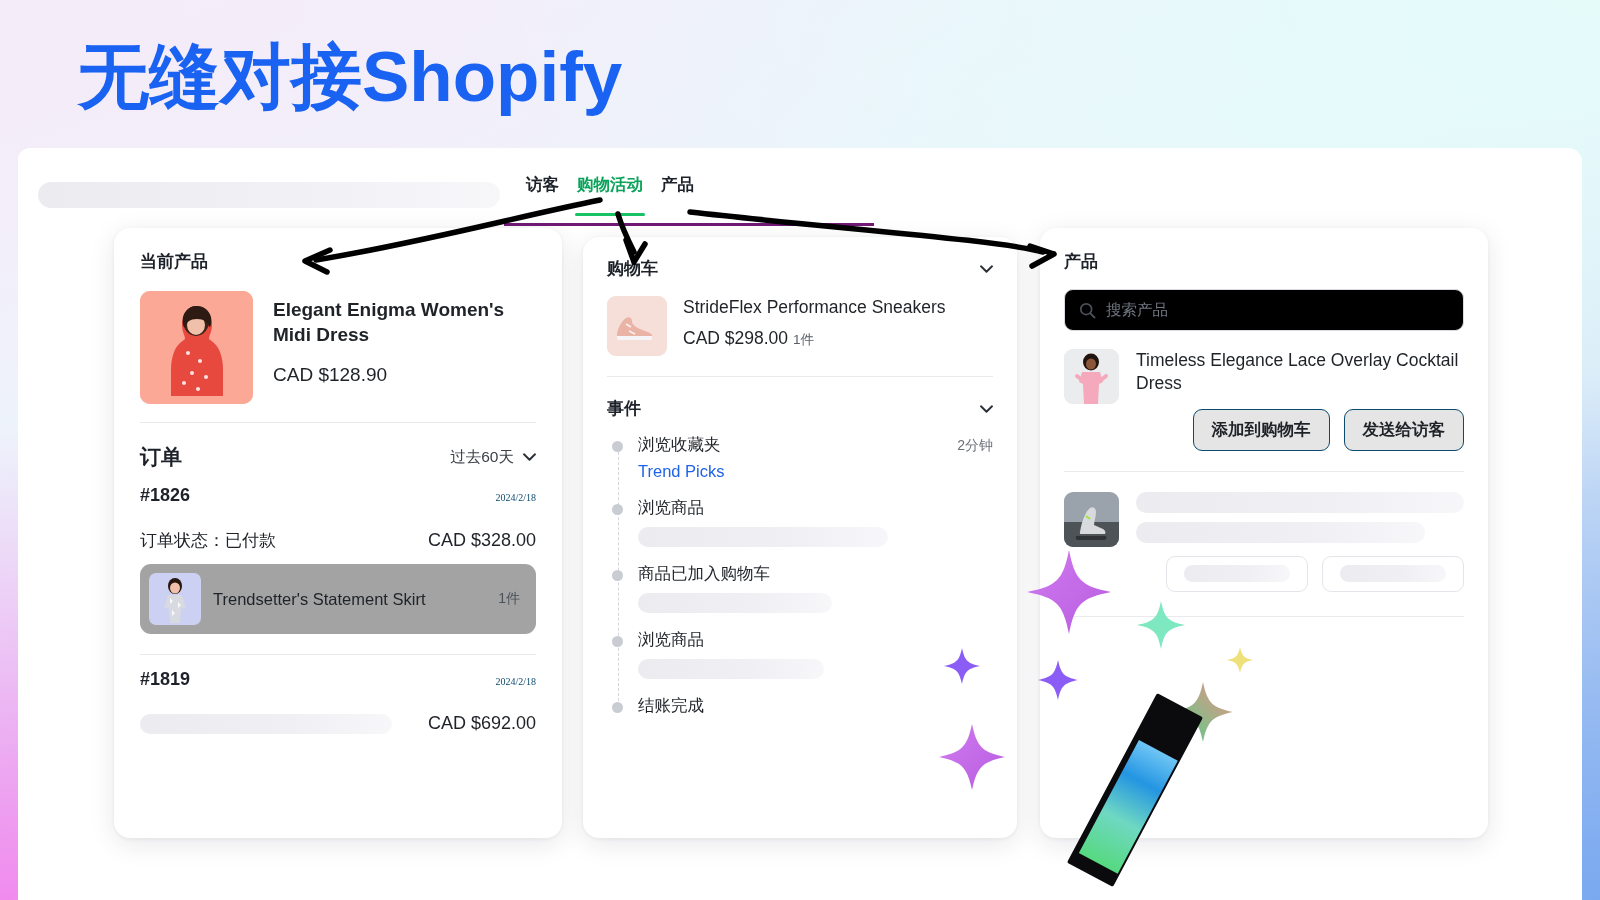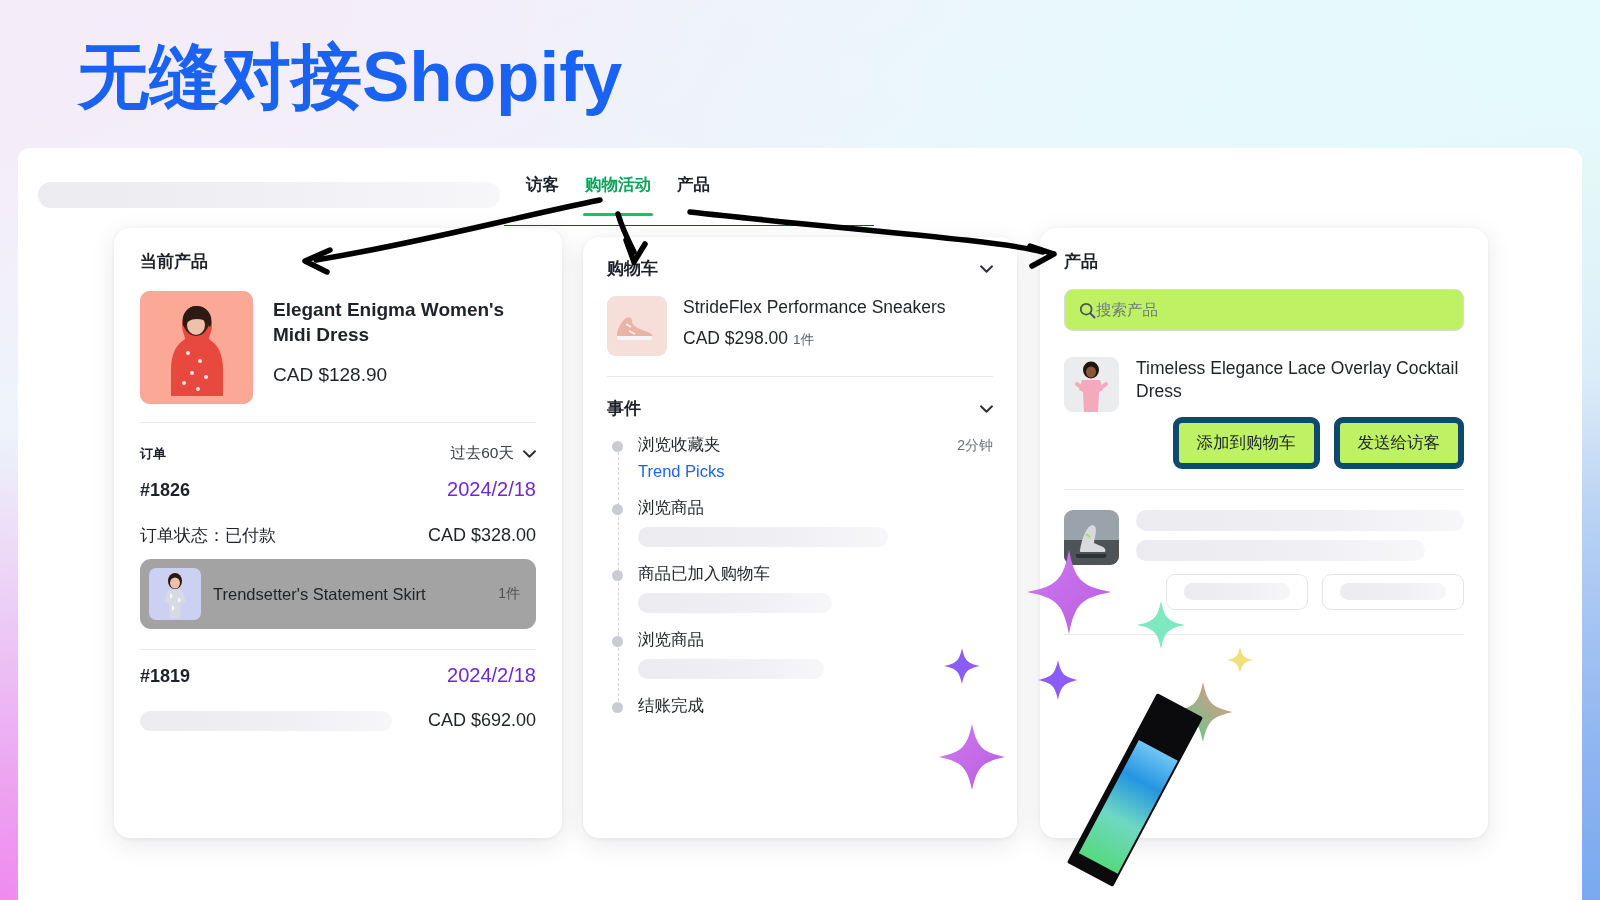--- a/index.html
+++ b/index.html
@@ -48,24 +48,24 @@
   }
   #chrome-divider {
     position: absolute; left: 504px; top: 148px; width: 1px; height: 78px;
     background: #eceef1;
   }
 
   
   #tabs {
     position: absolute; left: 504px; top: 148px;
     width: 370px; height: 78px;
-    display: flex; align-items: flex-start; gap: 26px;
+    display: flex; align-items: flex-start; gap: 18px;
     padding: 26px 0 0 22px;
     background: #ffffff;
-    border-bottom: 1px solid #701a75;
+    border-bottom: 3px solid #701a75;
   }
   .tab {
     font-size: 16.5px; font-weight: 700; color: #1d2129;
     padding-bottom: 20px; position: relative; cursor: pointer;
     white-space: nowrap;
   }
   .tab.active { color: #0aa35a; }
   .tab.active::after {
     content:""; position:absolute; left:-2px; right:-2px; bottom:0;
     height:3px; background:#16c264; border-radius:2px;
@@ -96,33 +96,33 @@
   #cur-thumb { width: 113px; height: 113px; background: #fca897; }
   .prod-name { font-size: 19px; color: #1f2328; line-height: 1.33; font-weight: 700; }
   .prod-price { font-size: 19px; color: #1f2328; margin-top: 16px; }
 
   .hr { height: 1px; background: #e9eaee; margin: 0 26px; }
 
   #orders-head {
     display: flex; align-items: center; justify-content: space-between;
     padding: 20px 26px 0 26px;
   }
-  #orders-head .card-title { font-size: 13px; }
+  #orders-head .card-title { font-size: 21px; }
   .select-like {
     display: flex; align-items: center; gap: 9px;
     font-size: 15.5px; color: #3c4149; cursor: pointer;
   }
   .chev {
     width: 13px; height: 8px; flex: none;
   }
 
   .order { padding: 14px 26px 0 26px; }
   .order-row1 { display:flex; justify-content:space-between; align-items:baseline; }
   .order-id { font-size: 18px; font-weight: 700; color:#1d2129; }
-  .order-date { font-size: 20px; color:#6d28d9; }
+  .order-date { font-size: 10px; color:#0c4a6e;font-family:Liberation Serif, serif; }
   .order-row2 { display:flex; justify-content:space-between; align-items:center; margin-top: 23px; }
   .order-status { font-size: 17px; color:#1f2328; }
   .order-total { font-size: 18px; color:#1f2328; font-weight: 400; }
   .skel {
     border-radius: 11px;
     background: linear-gradient(90deg,#ebebf0 0%,#f0f0f4 60%,#f7f7fa 100%);
   }
   .order-items {
     margin-top: 12px; background:#a3a3a3; border-radius: 11px;
     display:flex; align-items:center; gap: 12px;
@@ -155,34 +155,34 @@
     background:#c9ccd3;
   }
   .ev-dot.cur { background:#0caa4f; box-shadow: 0 0 0 3px #dff5e6; }
   .ev-top { display:flex; align-items:baseline; justify-content:space-between; }
   .ev-title { font-size: 16.5px; color:#1f2328; }
   .ev-time { font-size: 14px; color:#6a707a; white-space:nowrap; }
   .ev-link { font-size: 16.5px; color:#1f63e8; margin-top: 6px; display:block; cursor:pointer; }
 
   
   #search-box {
-    margin: 16px 24px 8px 24px; height: 42px;
+    margin: 16px 24px 0 24px; height: 42px;
     border: 1px solid #d9dbe0; border-radius: 9px;
-    display:flex; align-items:center; padding: 0 14px;
-    background:#bef264; cursor:text;
+    display:flex; align-items:center; gap:10px; padding: 0 14px;
+    background:#000000; cursor:text;
   }
   #search-ph { font-size: 15.5px; color:#717783; }
   #prod-row { display:flex; gap:17px; padding: 18px 24px 0 24px; align-items:flex-start; }
   #prod-thumb { width: 55px; height: 55px; background:#ebeced; border-radius:9px; }
   .rp-name { font-size: 17.5px; color:#1f2328; line-height:1.33; }
   .btn-row { display:flex; gap:14px; justify-content:flex-end; margin-top: 13px; }
   .btn {
-    border: 6px solid #0c4a6e; border-radius: 9px;
+    border: 1px solid #0c4a6e; border-radius: 9px;
     padding: 9px 18px; font-size: 16.5px; color:#1f2328;
-    background:#bef264; cursor:pointer; white-space:nowrap;
+    background:#e5e5e5; cursor:pointer; white-space:nowrap;font-weight:bold;
   }
   #skel-row { display:flex; gap:17px; padding: 20px 24px 0 24px; align-items:flex-start; }
   #skel-thumb { width: 55px; height: 55px; border-radius: 9px; overflow:hidden; position:relative; }
   .skel-btn {
     width: 142px; height: 36px; border:1px solid #e4e5ea; border-radius: 9px;
     display:flex; align-items:center; justify-content:center;
   }
 
   
   svg.deco { position:absolute; overflow: visible; pointer-events:none; }

